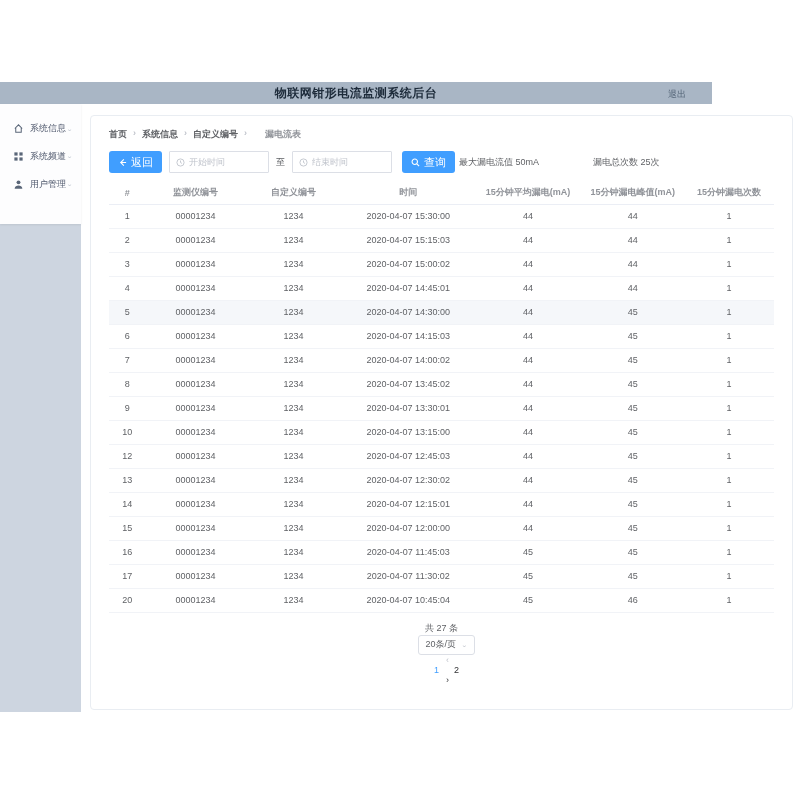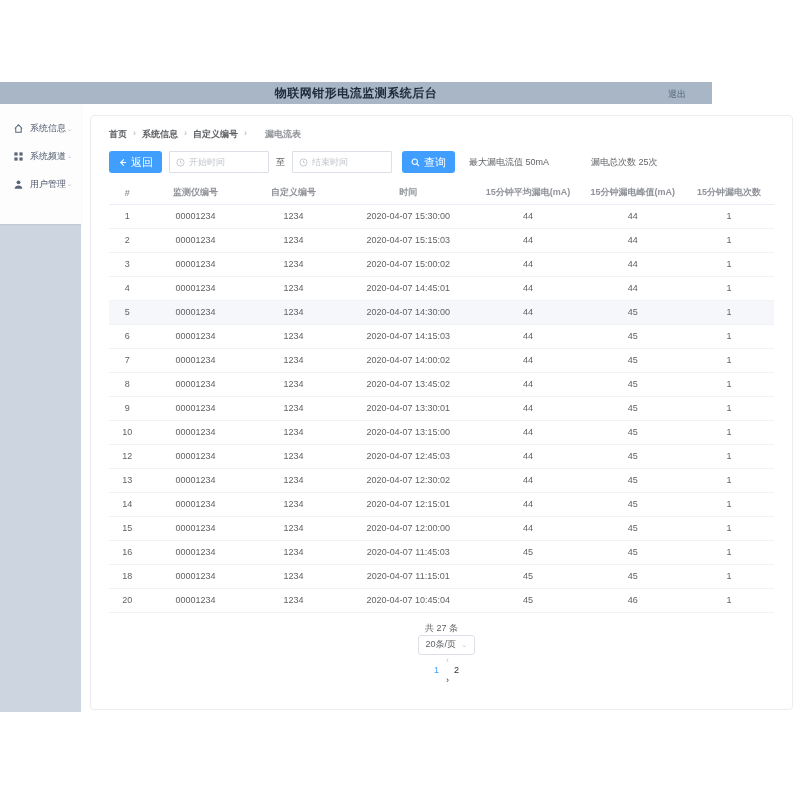--- a/index.html
+++ b/index.html
@@ -51,22 +51,22 @@
   .btn svg{display:block;}
   .input-box{display:flex;align-items:center;width:100px;height:22px;border:1px solid #dcdfe6;
     border-radius:1px;background:#fff;padding:8px 6px;margin-left:7px;}
   .input-box svg{flex:none;}
   .input-box input{border:none;outline:none;width:100%;margin-left:4px;font-size:9px;
     color:#606266;font-family:inherit;background:transparent;}
   .input-box input::placeholder{color:#c0c4cc;}
   .to-label{font-size:9px;color:#606266;margin:0 0 0 7px;}
   .query-btn{margin-left:10px;}
   .stat{font-size:9px;color:#606266;white-space:nowrap;}
-  .stat.first{margin-left:14px;}
-  .stat.second{margin-left:42px;}
+  .stat.first{margin-left:4px;}
+  .stat.second{margin-left:54px;}
 
   
   table{width:100%;border-collapse:collapse;margin-top:8px;table-layout:fixed;}
   thead th{font-size:9px;color:#909399;font-weight:bold;height:22px;
     border-bottom:1px solid #ebeef5;text-align:center;white-space:nowrap;overflow:hidden;}
   tbody td{font-size:9px;color:#606266;height:24px;border-bottom:1px solid #f1f3f7;
     text-align:center;white-space:nowrap;overflow:hidden;}
   tbody tr.hl{background:var(--row-highlight);}
   col.c0{width:5.5%}col.c1{width:15%}col.c2{width:14.5%}col.c3{width:20%}
   col.c4{width:16%}col.c5{width:15.5%}col.c6{width:13.5%}
@@ -338,24 +338,24 @@
               <tr>
                 <td>16</td>
                 <td>00001234</td>
                 <td>1234</td>
                 <td>2020-04-07 11:45:03</td>
                 <td>45</td>
                 <td>45</td>
                 <td>1</td>
               </tr>
               <tr>
-                <td>18</td>
-                <td>00001234</td>
-                <td>1234</td>
-                <td>2020-04-07 11:15:01</td>
+                <td>17</td>
+                <td>00001234</td>
+                <td>1234</td>
+                <td>2020-04-07 11:30:02</td>
                 <td>45</td>
                 <td>45</td>
                 <td>1</td>
               </tr>
               <tr>
                 <td>20</td>
                 <td>00001234</td>
                 <td>1234</td>
                 <td>2020-04-07 10:45:04</td>
                 <td>45</td>

